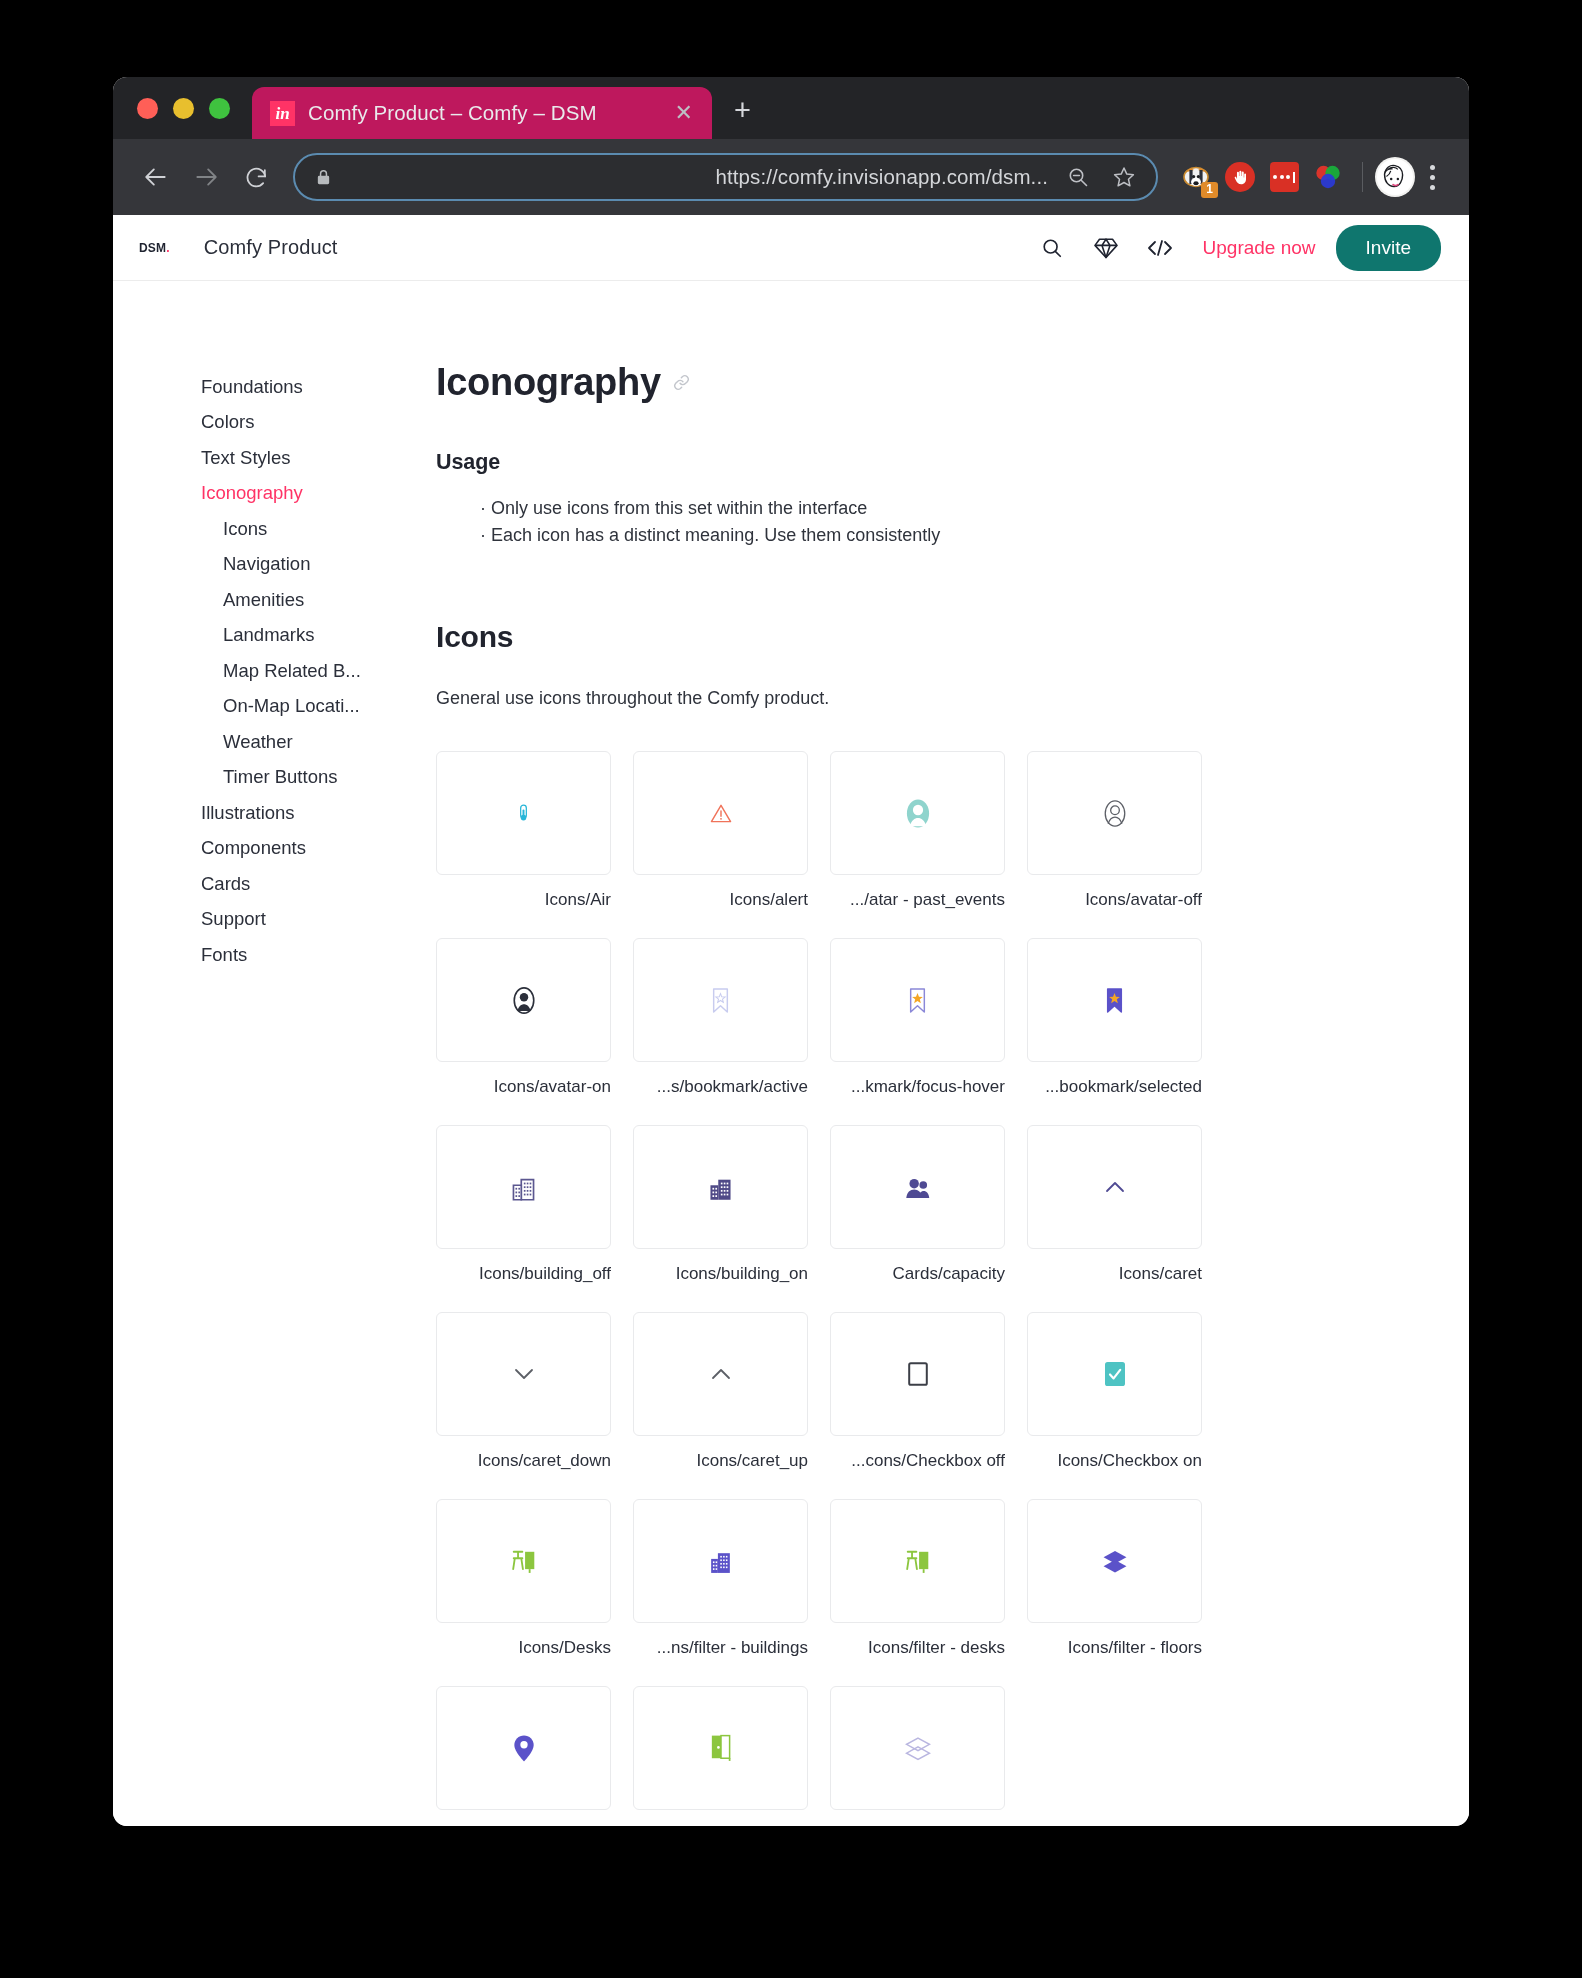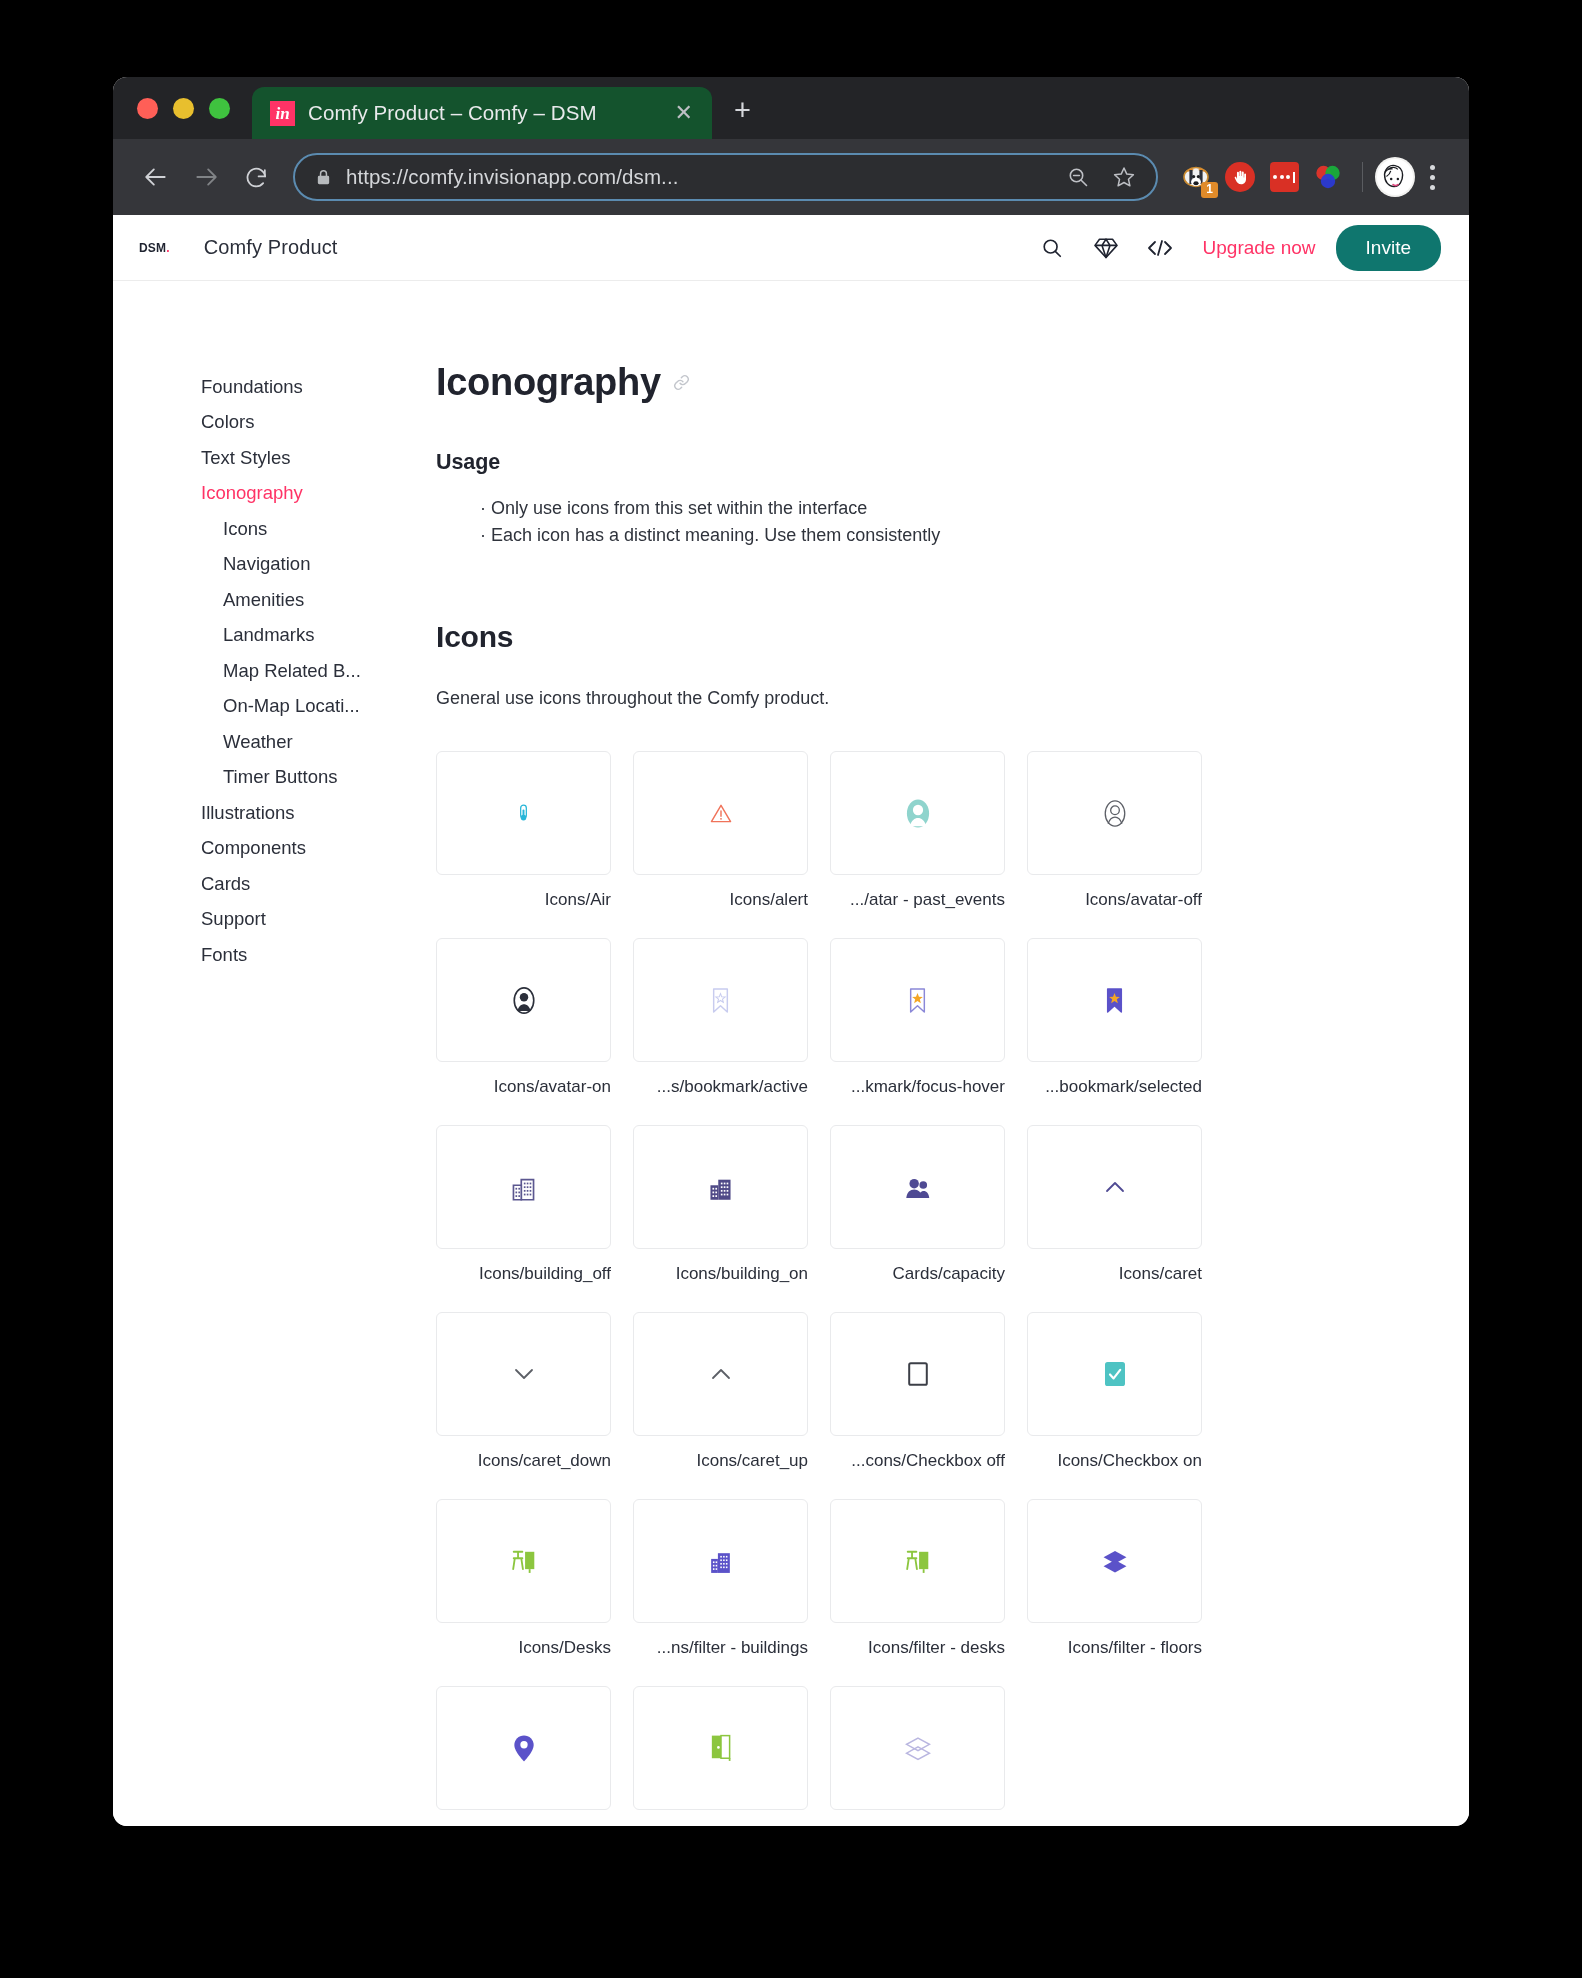--- a/index.html
+++ b/index.html
@@ -27,21 +27,21 @@
     display: flex; align-items: flex-end; padding-left: 18px;
     position: relative;
   }
   .traffic-lights { display: flex; align-items: center; gap: 15px; height: 62px; padding: 0 22px 0 6px; }
   .tl { width: 21px; height: 21px; border-radius: 50%; }
   .tl.red { background: #ff5f57; }
   .tl.yellow { background: #e8bf2e; }
   .tl.green { background: #3fc23f; }
 
   .tab {
-    height: 52px; background: #14532d;
+    height: 52px; background: #be185d;
     border-radius: 12px 12px 0 0;
     display: flex; align-items: center; gap: 13px;
     padding: 0 16px 0 18px; min-width: 460px;
     position: relative;
   }
   .favicon {
     width: 25px; height: 25px; background: #ff3366;
     display: flex; align-items: center; justify-content: center;
     flex: none;
   }
@@ -65,21 +65,21 @@
     width: 50px; height: 50px; display: flex; align-items: center; justify-content: center;
     color: #cfd1d5; flex: none;
   }
   .nav-btn.dim { color: #808386; }
   .nav-btn svg { display: block; }
 
   .omnibox {
     flex: 1; height: 48px; margin: 0 16px 0 12px;
     background: #2c2d30; border: 2px solid #5b8bb0;
     border-radius: 24px; display: flex; align-items: center;
-    padding: 0 16px 0 20px; gap: 14px; min-width: 0;
+    padding: 0 16px 0 20px; gap: 14px; min-width: 0; text-align: right;
   }
   .lock { flex: none; color: #b7babd; display: flex; }
   .omni-url {
     flex: 1; color: #d4d6d9; font-size: 20.5px; white-space: nowrap;
     overflow: hidden; text-overflow: clip; letter-spacing: .1px;
   }
   .omni-icon { flex: none; color: #bdbfc4; display: flex; padding: 0 4px; }
 
   .ext { width: 44px; height: 44px; display:flex; align-items:center; justify-content:center; flex:none; position: relative; }
   .ext-badge {

